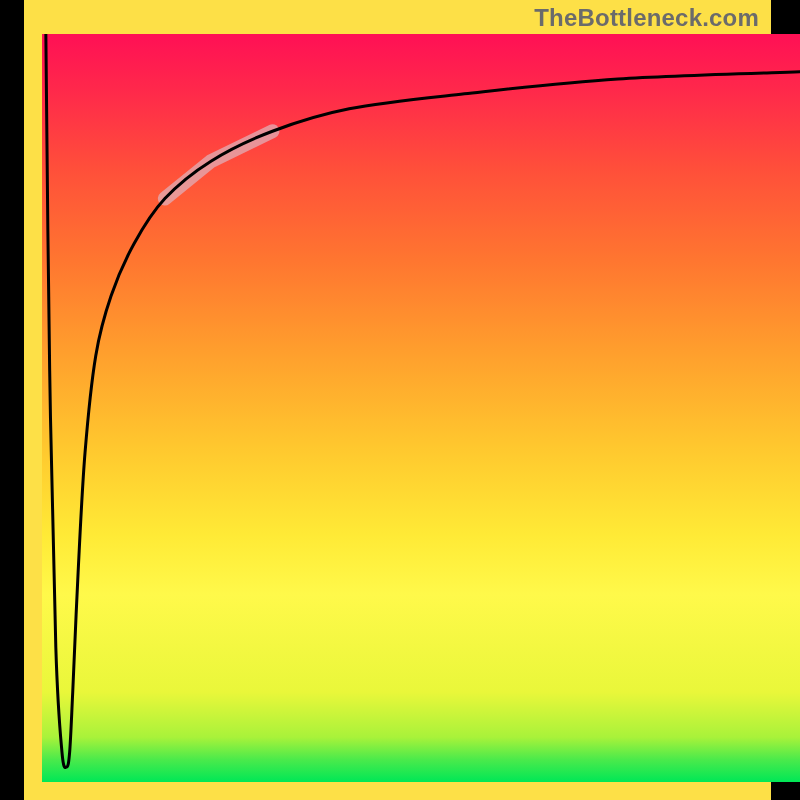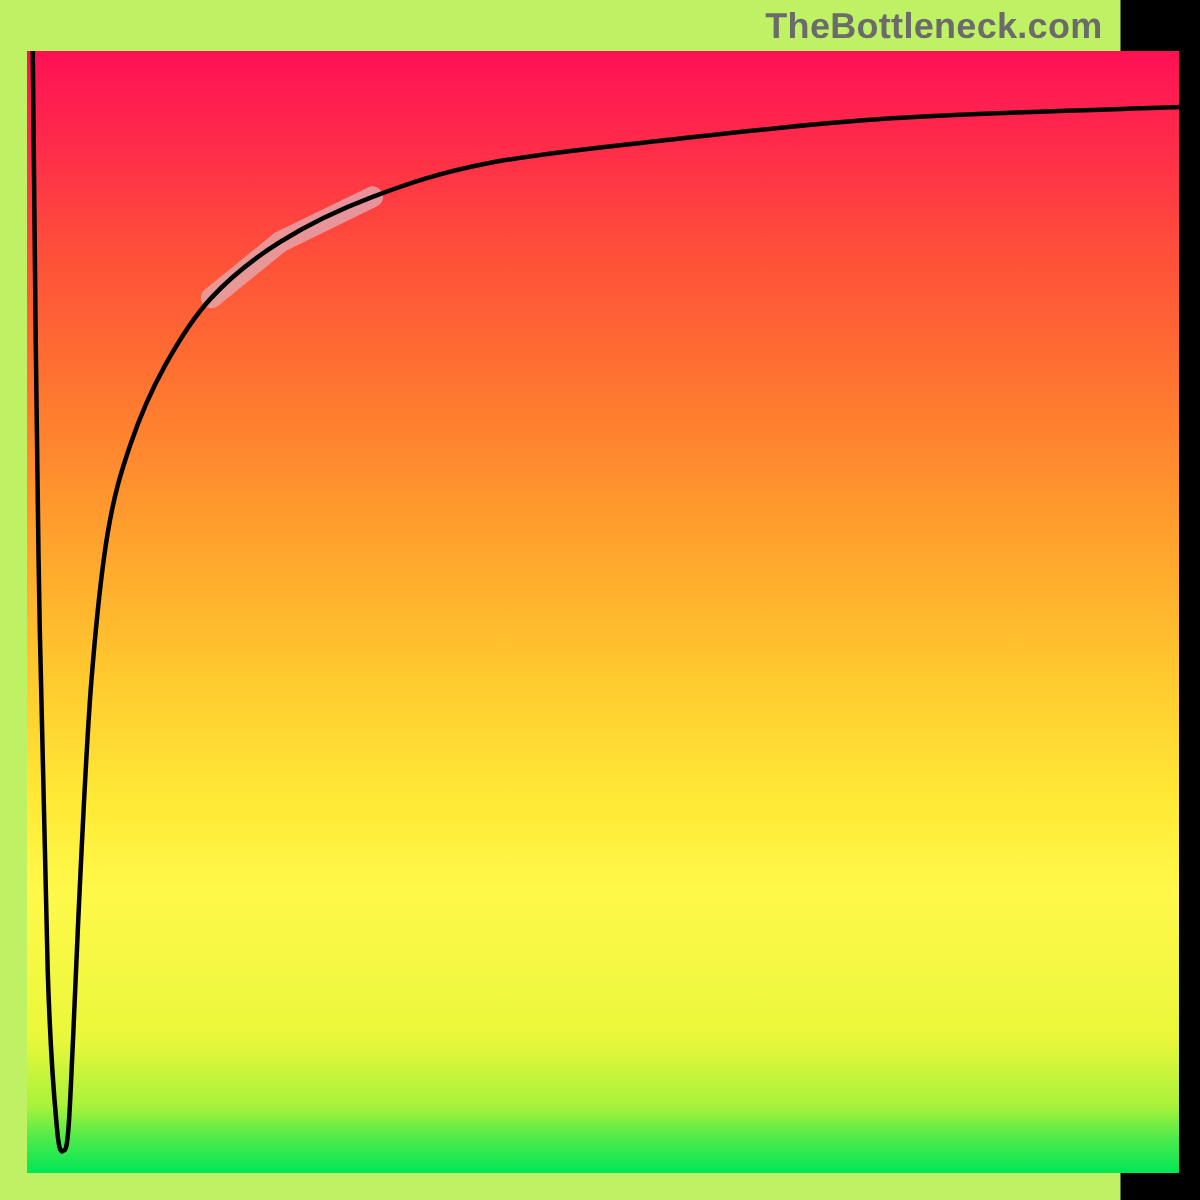--- a/index.html
+++ b/index.html
@@ -8,21 +8,22 @@
     width: 800px;
     height: 800px;
     overflow: hidden;
     background: #000;
     font-family: Arial, Helvetica, sans-serif;
   }
   .frame {
     position: relative;
     width: 747px;
     height: 800px;
-    background: #bef264;
+    background: #fde047;
+    margin-left: 24px;
   }
   .attribution {
     position: absolute;
     top: 4px;
     right: 12px;
     color: #6b6b6b;
     font-size: 24px;
     font-weight: 600;
     letter-spacing: 0.2px;
     user-select: none;

